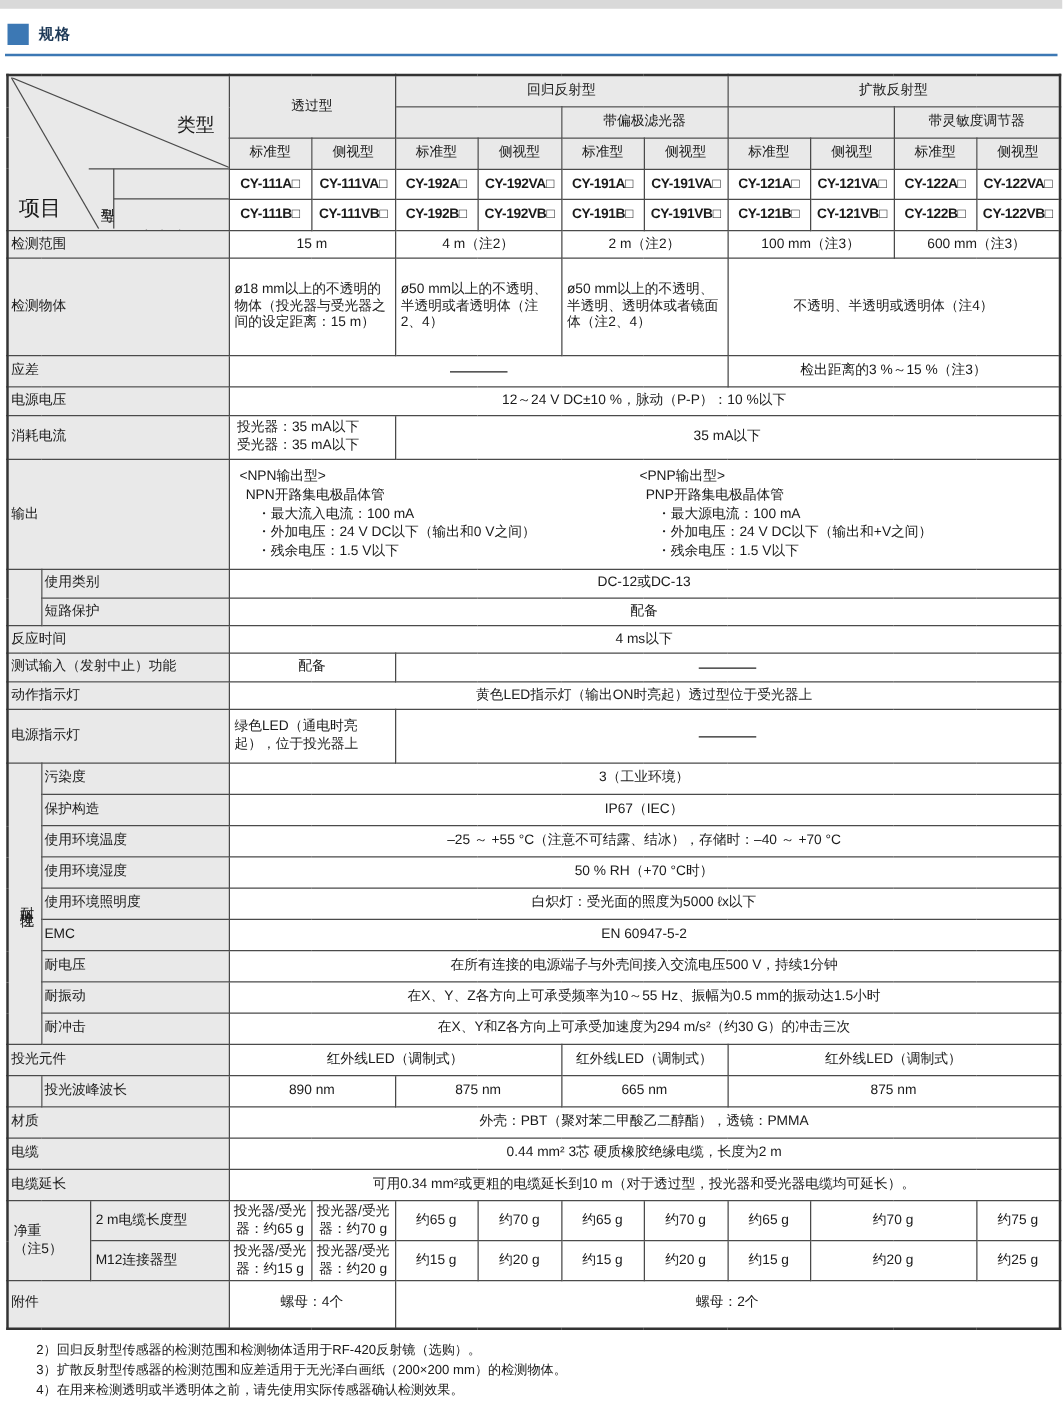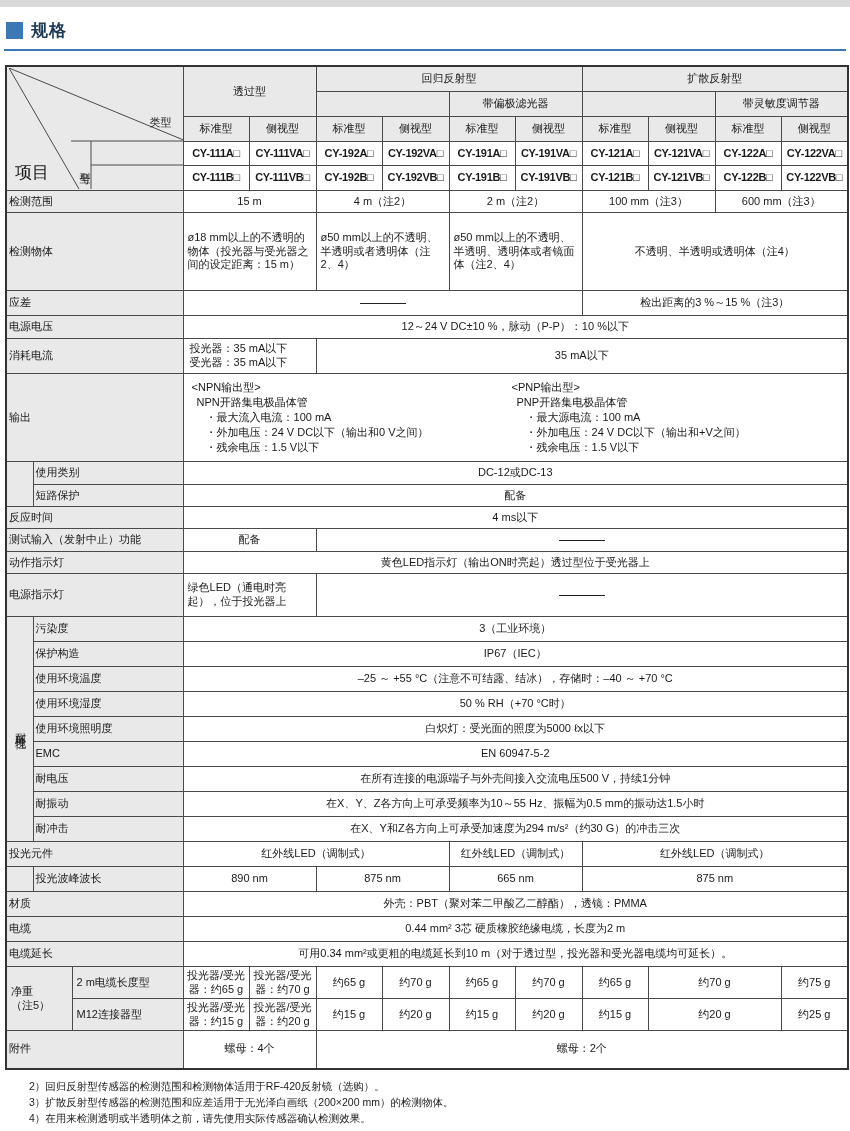--- a/index.html
+++ b/index.html
@@ -1,33 +1,33 @@
 <!DOCTYPE html>
 <html><head>
 <meta charset="utf-8">
 <style>
   html,body{margin:0;padding:0;background:#ffffff;width:850px;font-family:"Liberation Sans","DejaVu Sans",sans-serif;color:#1a1a1a;}
   .topbar{height:7px;background:#d9d9d9;width:850px;}
   .title-wrap{margin:12px 0 0 6px;display:flex;align-items:center;}
   .title-sq{width:17px;height:17px;background:#3c78b4;display:inline-block;}
-  .title-text{font-size:17px;font-weight:bold;color:#1e3a58;margin-left:8px;letter-spacing:1px;}
+  .title-text{font-size:12px;font-weight:bold;color:#1e3a58;margin-left:8px;letter-spacing:1px;}
   .title-rule{height:2px;background:#3c78b4;margin:7px 4px 0 4px;}
   table.spec{border-collapse:collapse;table-layout:fixed;margin:14px 0 0 5px;width:843px;border:2px solid #333;}
   table.spec td{border:1px solid #4a4a4a;font-size:11px;line-height:1.25;padding:1px 2px;overflow:hidden;word-break:break-all;}
   td.g{background:#e9e9e9;}
   td.ct{text-align:center;}
   td.lt{text-align:left;padding-left:6px;}
   td.bold{font-weight:bold;font-size:10.5px;letter-spacing:-0.3px;}
   td.sm{font-size:8.5px;line-height:1.25;text-align:center;padding:1px 1px;}
   .h22{height:22px}.h23{height:23px}.h24{height:24px}.h25{height:25px}.h32{height:32px}
   .h35{height:35px}.h38{height:38px}.h43{height:43px}.h78{height:78px}.h88{height:88px}
   td.corner{padding:0;}
   .corner-in{position:relative;width:100%;height:121px;}
   .corner-in .svgwrap{position:absolute;left:0;top:0;}
-  .lbl-type{position:absolute;right:9px;top:48px;font-size:11px;}
+  .lbl-type{position:absolute;right:9px;top:30px;font-size:15px;}
   .lbl-item{position:absolute;left:6px;bottom:6px;font-size:17px;}
   .lbl-model{position:absolute;left:62px;top:75px;width:20px;height:44px;writing-mode:vertical-rl;font-size:11px;letter-spacing:1px;text-align:center;}
   .cn-a,.cn-b{position:absolute;left:82px;width:94px;height:24px;line-height:24px;text-align:center;font-size:11px;margin-top:43px;}
   .cn-a{top:73px;} .cn-b{top:97px;}
   .vert-label{writing-mode:vertical-rl;letter-spacing:2px;font-size:11px;margin:0 auto;}
   .dashline{width:46px;border-top:1.5px solid #222;margin:0 auto;}
   .out-wrap{display:flex;align-items:flex-start;padding:4px 0 4px 4px;}
   .out-block{width:320px;font-size:11px;line-height:1.35;}
   .out-block .l0{padding-left:2px;}
   .out-block .l1{padding-left:7px;}

